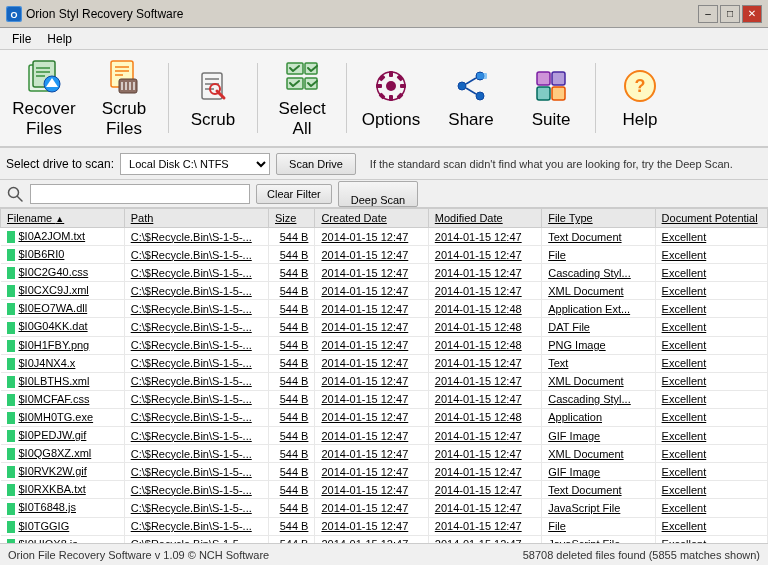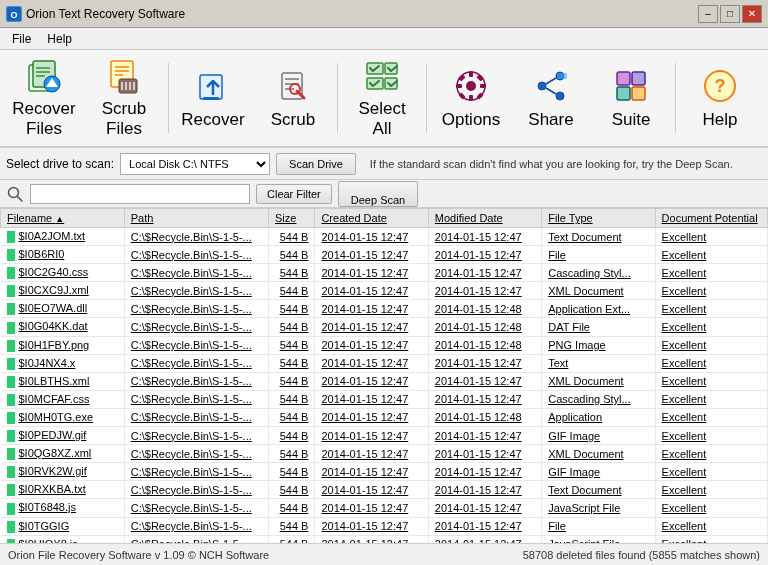--- a/index.html
+++ b/index.html
@@ -71,21 +71,21 @@
 <body>
 
 <div class="title-bar">
   <div class="title-bar-left">
     <div class="title-bar-icon">
       <svg width="14" height="14" viewBox="0 0 14 14">
           <rect width="14" height="14" fill="#1565c0" rx="2"></rect>
           <text x="7" y="11" font-size="9" text-anchor="middle" fill="white" font-weight="bold">O</text>
         </svg>
     </div>
-    <span class="title-bar-text">Orion Text Recovery Software</span>
+    <span class="title-bar-text">Orion Styl Recovery Software</span>
   </div>
   <div class="title-bar-controls">
     <button class="title-btn">–</button>
     <button class="title-btn">□</button>
     <button class="title-btn close">✕</button>
   </div>
 </div>
 
 <div class="menu-bar">
   <span class="menu-item">File</span>
@@ -121,31 +121,20 @@
         <line x1="21" y1="25" x2="21" y2="33" stroke="#efebe9" stroke-width="1.5"></line>
         <line x1="25" y1="25" x2="25" y2="33" stroke="#efebe9" stroke-width="1.5"></line>
         <line x1="29" y1="25" x2="29" y2="33" stroke="#efebe9" stroke-width="1.5"></line>
       </svg>
     </div>
     <span class="toolbar-btn-label">Scrub Files</span>
   </div>
 
   <div class="toolbar-separator"></div>
 
-  <div class="toolbar-btn">
-    <div class="toolbar-btn-icon">
-      <svg width="38" height="38" viewBox="0 0 38 38">
-        <rect x="6" y="8" width="22" height="24" fill="#e3f2fd" stroke="#1565c0" stroke-width="1.5" rx="2"></rect>
-        <polyline points="13,20 19,14 25,20" fill="none" stroke="#1565c0" stroke-width="2.5" stroke-linejoin="round"></polyline>
-        <line x1="19" y1="14" x2="19" y2="28" stroke="#1565c0" stroke-width="2.5"></line>
-        <rect x="9" y="30" width="16" height="3" rx="1" fill="#1565c0"></rect>
-      </svg>
-    </div>
-    <span class="toolbar-btn-label">Recover</span>
-  </div>
 
   <div class="toolbar-btn">
     <div class="toolbar-btn-icon">
       <svg width="38" height="38" viewBox="0 0 38 38">
         <rect x="8" y="6" width="20" height="26" fill="#f5f5f5" stroke="#757575" stroke-width="1.5" rx="2"></rect>
         <line x1="11" y1="12" x2="25" y2="12" stroke="#757575" stroke-width="1.5"></line>
         <line x1="11" y1="17" x2="25" y2="17" stroke="#757575" stroke-width="1.5"></line>
         <line x1="11" y1="22" x2="20" y2="22" stroke="#757575" stroke-width="1.5"></line>
         <line x1="23" y1="24" x2="30" y2="31" stroke="#d32f2f" stroke-width="3" stroke-linecap="round"></line>
         <circle cx="21" cy="22" r="5" fill="none" stroke="#d32f2f" stroke-width="2"></circle>

